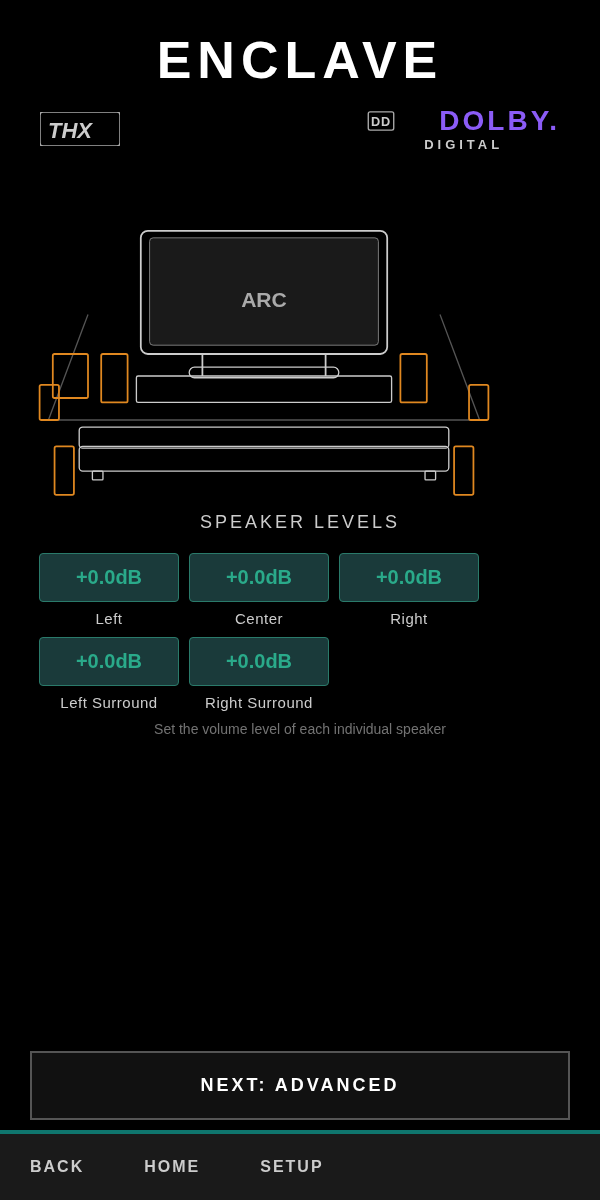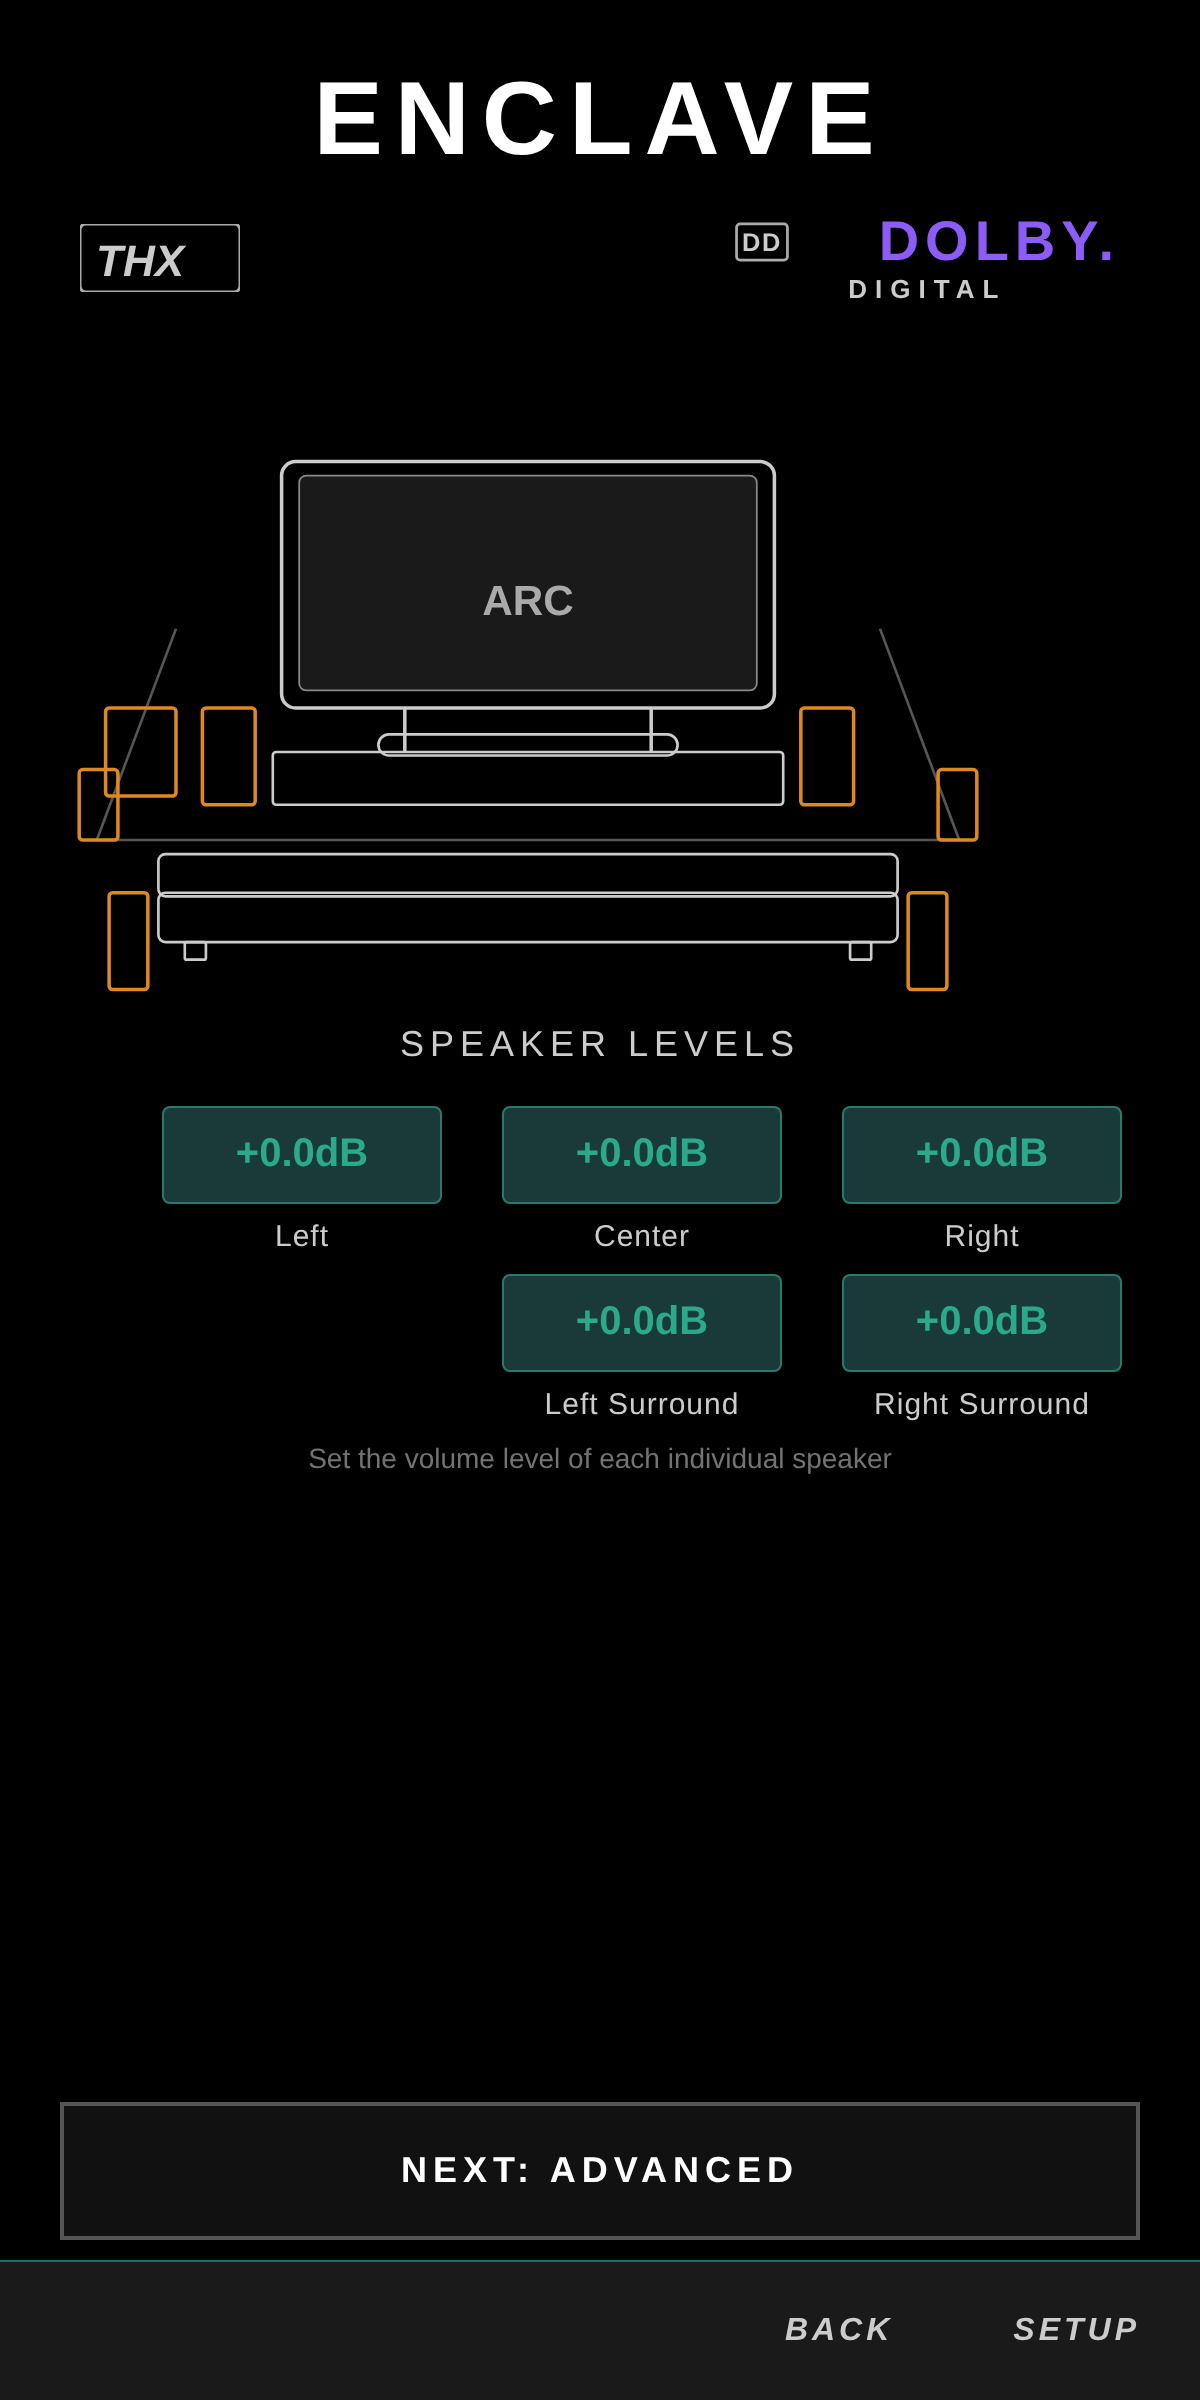--- a/index.html
+++ b/index.html
@@ -85,22 +85,21 @@
     }
     .speaker-levels-title {
       font-size: 18px;
       letter-spacing: 3px;
       color: #ccc;
       margin-bottom: 20px;
     }
 
     .speaker-row {
       display: flex;
-      justify-content: flex-end;
-      gap: 20px;
+      justify-content: flex-start;
       margin-bottom: 10px;
     }
 
     .speaker-item {
       display: flex;
       flex-direction: column;
       align-items: center;
       width: 150px;
     }
 
@@ -153,24 +152,23 @@
 
     
     .bottom-nav {
       position: absolute;
       bottom: 0;
       left: 0;
       right: 0;
       height: 70px;
       background: #1a1a1a;
       display: flex;
-      justify-content: flex-end;
-      align-items: center;
-      border-top: 1px solid #0f766e;
-      font-style: italic;
+      justify-content: flex-start;
+      align-items: center;
+      border-top: 4px solid #0f766e;
     }
     .nav-item {
       color: #ccc;
       font-size: 16px;
       font-weight: bold;
       letter-spacing: 2px;
       cursor: pointer;
       padding: 10px 30px;
     }
 
@@ -283,14 +281,15 @@
 
   <div class="hint-text">Set the volume level of each individual speaker</div>
 </div>
 
 <div class="next-button-container">
   <div class="next-button">NEXT: ADVANCED</div>
 </div>
 
 <div class="bottom-nav">
   <div class="nav-item">BACK</div>
+  <div class="nav-item">HOME</div>
   <div class="nav-item">SETUP</div>
 </div>
 
 </body></html>

